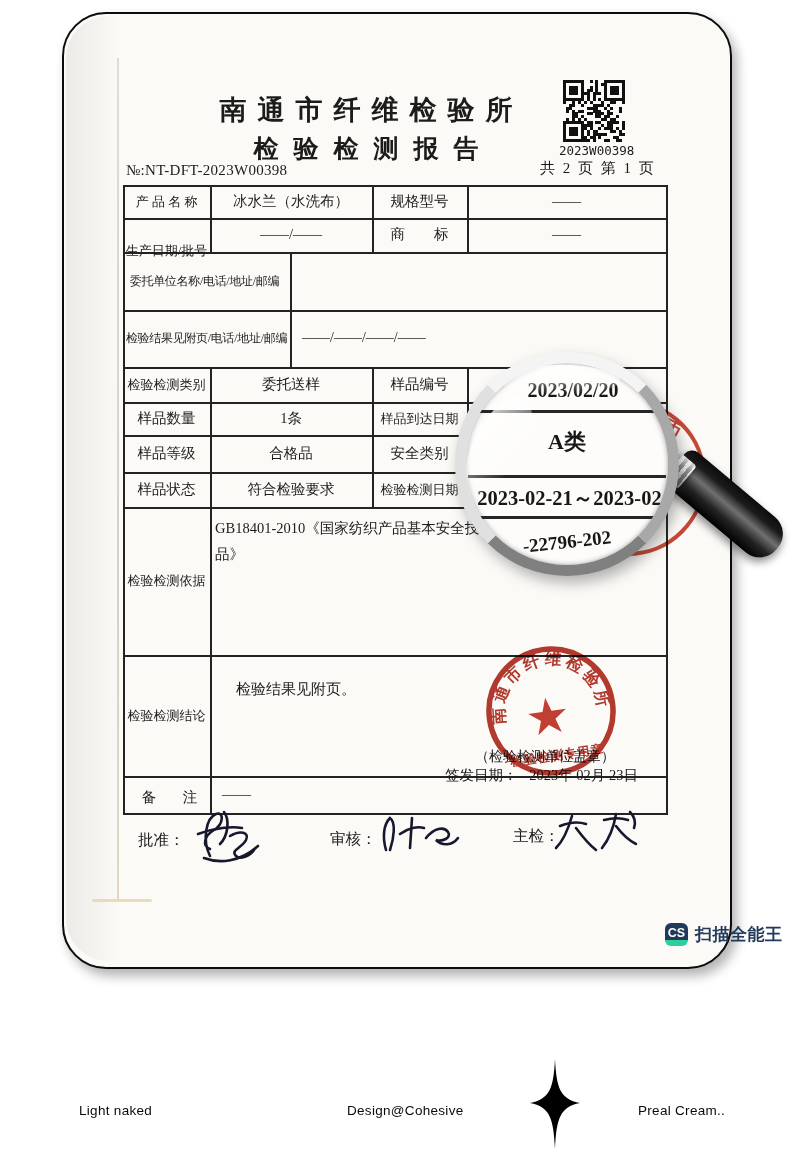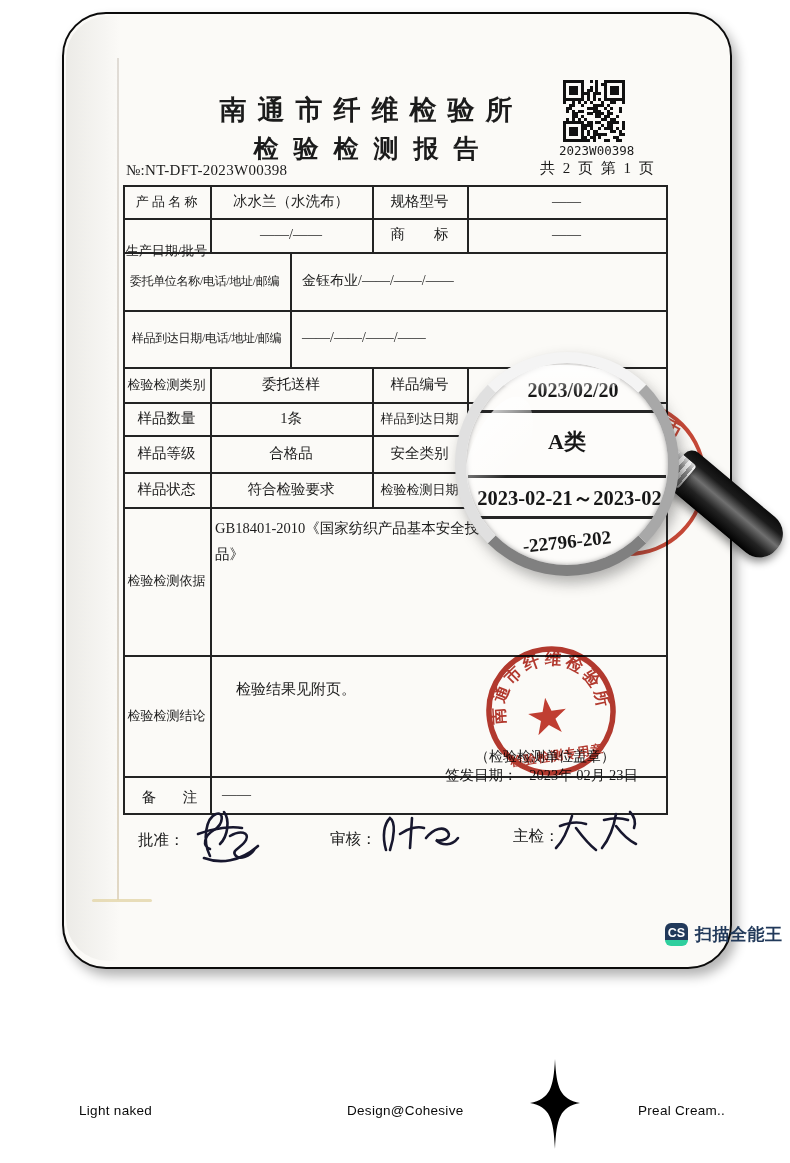--- a/index.html
+++ b/index.html
@@ -369,23 +369,22 @@
     <div class="cell" style="left:87px;top:0;width:162px;height:33px;">冰水兰（水洗布）</div>
     <div class="cell" style="left:249px;top:0;width:95px;height:33px;">规格型号</div>
     <div class="cell" style="left:344px;top:0;width:199px;height:33px;">——</div>
 
     <div class="cell fs13" style="left:0;top:33px;width:87px;height:34px;margin-top:16px;">生产日期/批号</div>
     <div class="cell" style="left:87px;top:33px;width:162px;height:34px;">——/——</div>
     <div class="cell" style="left:249px;top:33px;width:95px;height:34px;">商　　标</div>
     <div class="cell" style="left:344px;top:33px;width:199px;height:34px;">——</div>
 
     <div class="cell fs12" style="left:0;top:67px;width:163px;height:58px;">委托单位名称/电话/地址/邮编</div>
-    <div class="cell left fs14" style="left:167px;top:67px;width:376px;height:58px;">金钰布业/——/——/——</div>
-
-    <div class="cell fs12" style="left:0;top:125px;width:167px;height:57px;">样品到达日期/电话/地址/邮编</div>
+
+    <div class="cell fs12" style="left:0;top:125px;width:167px;height:57px;">检验结果见附页/电话/地址/邮编</div>
     <div class="cell left fs14" style="left:167px;top:125px;width:376px;height:57px;">——/——/——/——</div>
 
     <div class="cell fs13" style="left:0;top:182px;width:87px;height:35px;">检验检测类别</div>
     <div class="cell" style="left:87px;top:182px;width:162px;height:35px;">委托送样</div>
     <div class="cell" style="left:249px;top:182px;width:95px;height:35px;">样品编号</div>
 
     <div class="cell" style="left:0;top:217px;width:87px;height:33px;">样品数量</div>
     <div class="cell" style="left:87px;top:217px;width:162px;height:33px;">1条</div>
     <div class="cell fs13" style="left:249px;top:217px;width:95px;height:33px;">样品到达日期</div>
 

